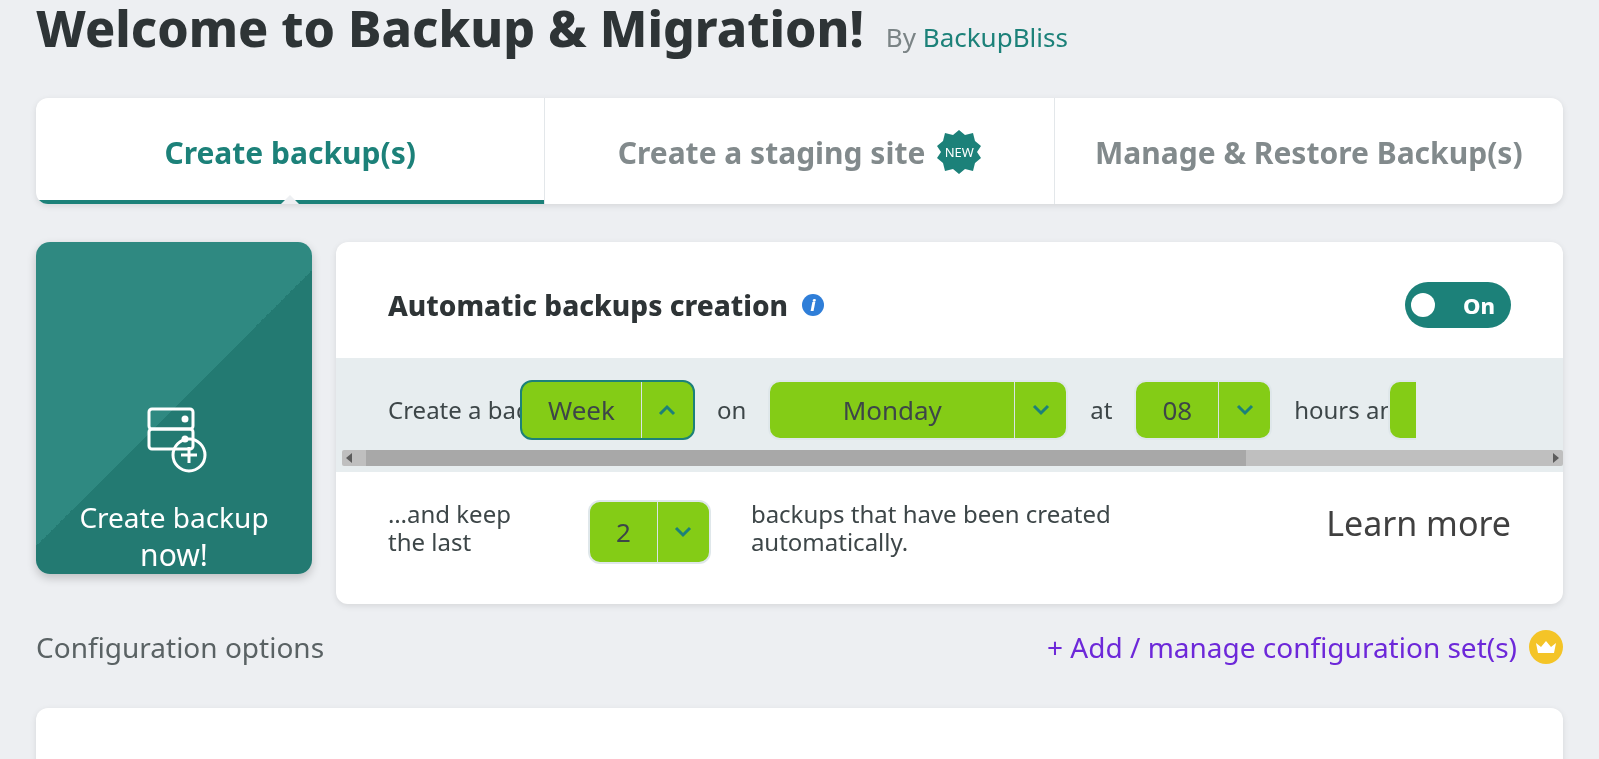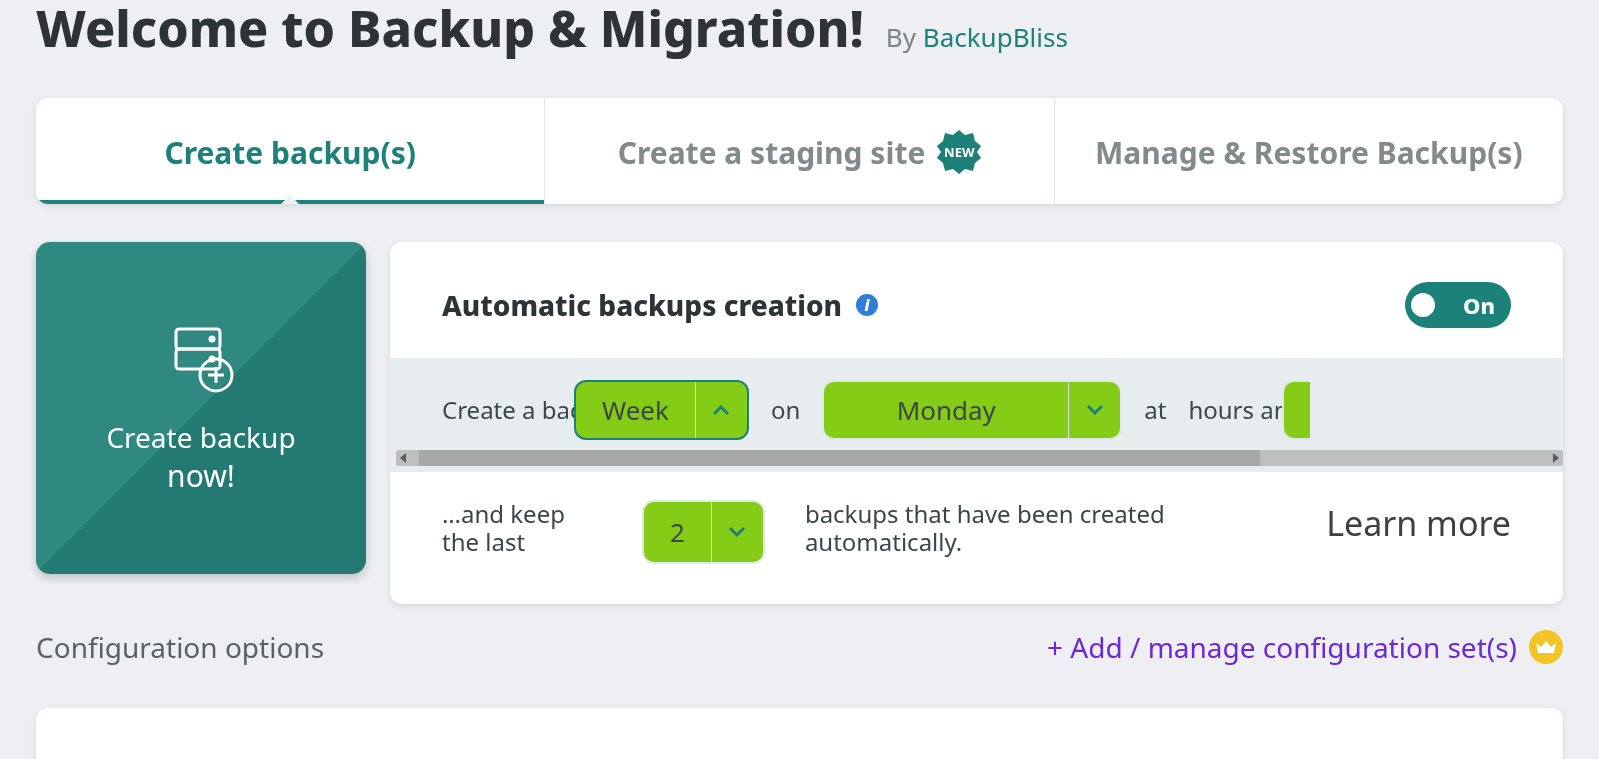--- a/index.html
+++ b/index.html
@@ -6,25 +6,25 @@
     body{background:#edeff2;color:#3d4648;padding:0 36px 40px 36px;width:1599px}
     .title-row{display:flex;align-items:baseline;gap:22px;margin-top:-6px}
     .title{font-size:50px;font-weight:800;color:#2e3436}
     .byline{font-size:26px;color:#7b8486}
     .byline .brand{color:#1c8179}
     .tabs{display:flex;margin-top:36px;background:#fff;border-radius:12px;overflow:hidden;box-shadow:0 2px 6px rgba(0,0,0,.10)}
     .tab{flex:1;text-align:center;padding:32px 12px 30px;font-size:30px;font-weight:700;color:#828a8c;display:flex;align-items:center;justify-content:center;gap:12px;cursor:pointer;border-left:1px solid #e3e7ea}
     .tab:first-child{border-left:none}
     .tab.active{color:#1c8179;box-shadow:0 -4px 0 #1c8179 inset;position:relative}
     .tab.active::after{content:"";position:absolute;left:50%;bottom:-1px;transform:translateX(-50%);width:0;height:0;border-left:10px solid transparent;border-right:10px solid transparent;border-bottom:10px solid #edeff2}
-    .badge-new{width:44px;height:44px;display:inline-flex;align-items:center;justify-content:center;color:#fff;font-size:13px;font-weight:700;position:relative}
+    .badge-new{width:44px;height:44px;display:inline-flex;align-items:center;justify-content:center;color:#fff;font-size:13px;font-weight:400;position:relative}
     .badge-new svg{position:absolute;inset:0}
     .badge-new span{position:relative}
     .row2{display:flex;gap:24px;margin-top:38px;align-items:stretch}
-    .create-now{width:330px;height:332px;background:linear-gradient(135deg,#2f8981 0 50%,#237a72 50% 100%);border-radius:14px;color:#fff;display:flex;flex-direction:column;align-items:center;justify-content:center;gap:20px;cursor:pointer;box-shadow:0 4px 10px rgba(0,0,0,.2)}
+    .create-now{width:276px;height:332px;background:linear-gradient(135deg,#2f8981 0 50%,#237a72 50% 100%);border-radius:14px;color:#fff;display:flex;flex-direction:column;align-items:center;justify-content:flex-end;gap:20px;cursor:pointer;box-shadow:0 4px 10px rgba(0,0,0,.2)}
     .create-now .lbl{font-size:28px;text-align:center;line-height:1.3}
     .create-now .lbl b{font-weight:400;font-size:30px}
     .panel{flex:1;background:#fff;border-radius:12px;box-shadow:0 2px 6px rgba(0,0,0,.10);display:flex;flex-direction:column;overflow:hidden}
     .panel-head{display:flex;align-items:center;gap:14px;padding:40px 52px 30px}
     .panel-head h3{font-size:28px;font-weight:800;color:#2e3436}
     .info-icon{width:22px;height:22px;border-radius:50%;background:#2f7ed8;color:#fff;font-size:15px;font-weight:900;font-style:italic;display:inline-flex;align-items:center;justify-content:center}
     .toggle{margin-left:auto;width:106px;height:46px;border-radius:30px;background:#1c8179;display:flex;align-items:center;gap:10px;padding:0 16px 0 6px;cursor:pointer}
     .toggle .knob{width:24px;height:24px;border-radius:50%;background:#fff}
     .toggle .txt{color:#fff;font-weight:800;font-size:22px;margin-left:auto}
     .sched{background:#e7edef;padding:22px 52px 6px;position:relative}
@@ -120,20 +120,28 @@
         <div class="label">on</div>
         <div class="sel plain" style="min-width:300px">
           <span class="val" style="flex:1;text-align:center">Monday</span>
           <span class="caret">
               <svg width="18" height="12" viewBox="0 0 18 12">
                 <polyline points="2,2 9,9 16,2" fill="none" stroke="#1c8179" stroke-width="3"></polyline>
               </svg>
             </span>
         </div>
         <div class="label">at</div>
+        <div class="sel plain">
+          <span class="val">08</span>
+          <span class="caret">
+              <svg width="18" height="12" viewBox="0 0 18 12">
+                <polyline points="2,2 9,9 16,2" fill="none" stroke="#1c8179" stroke-width="3"></polyline>
+              </svg>
+            </span>
+        </div>
         <div class="label" style="width:72px">hours and</div>
         <div class="sel plain" style="width:28px;border-radius:12px 0 0 12px;border-right:none"></div>
       </div>
       <div class="scrollbar">
           <div class="thumb"></div>
         </div>
     </div>
 
     <div class="keep">
       <div class="label" style="width:160px">…and keep the last</div>

